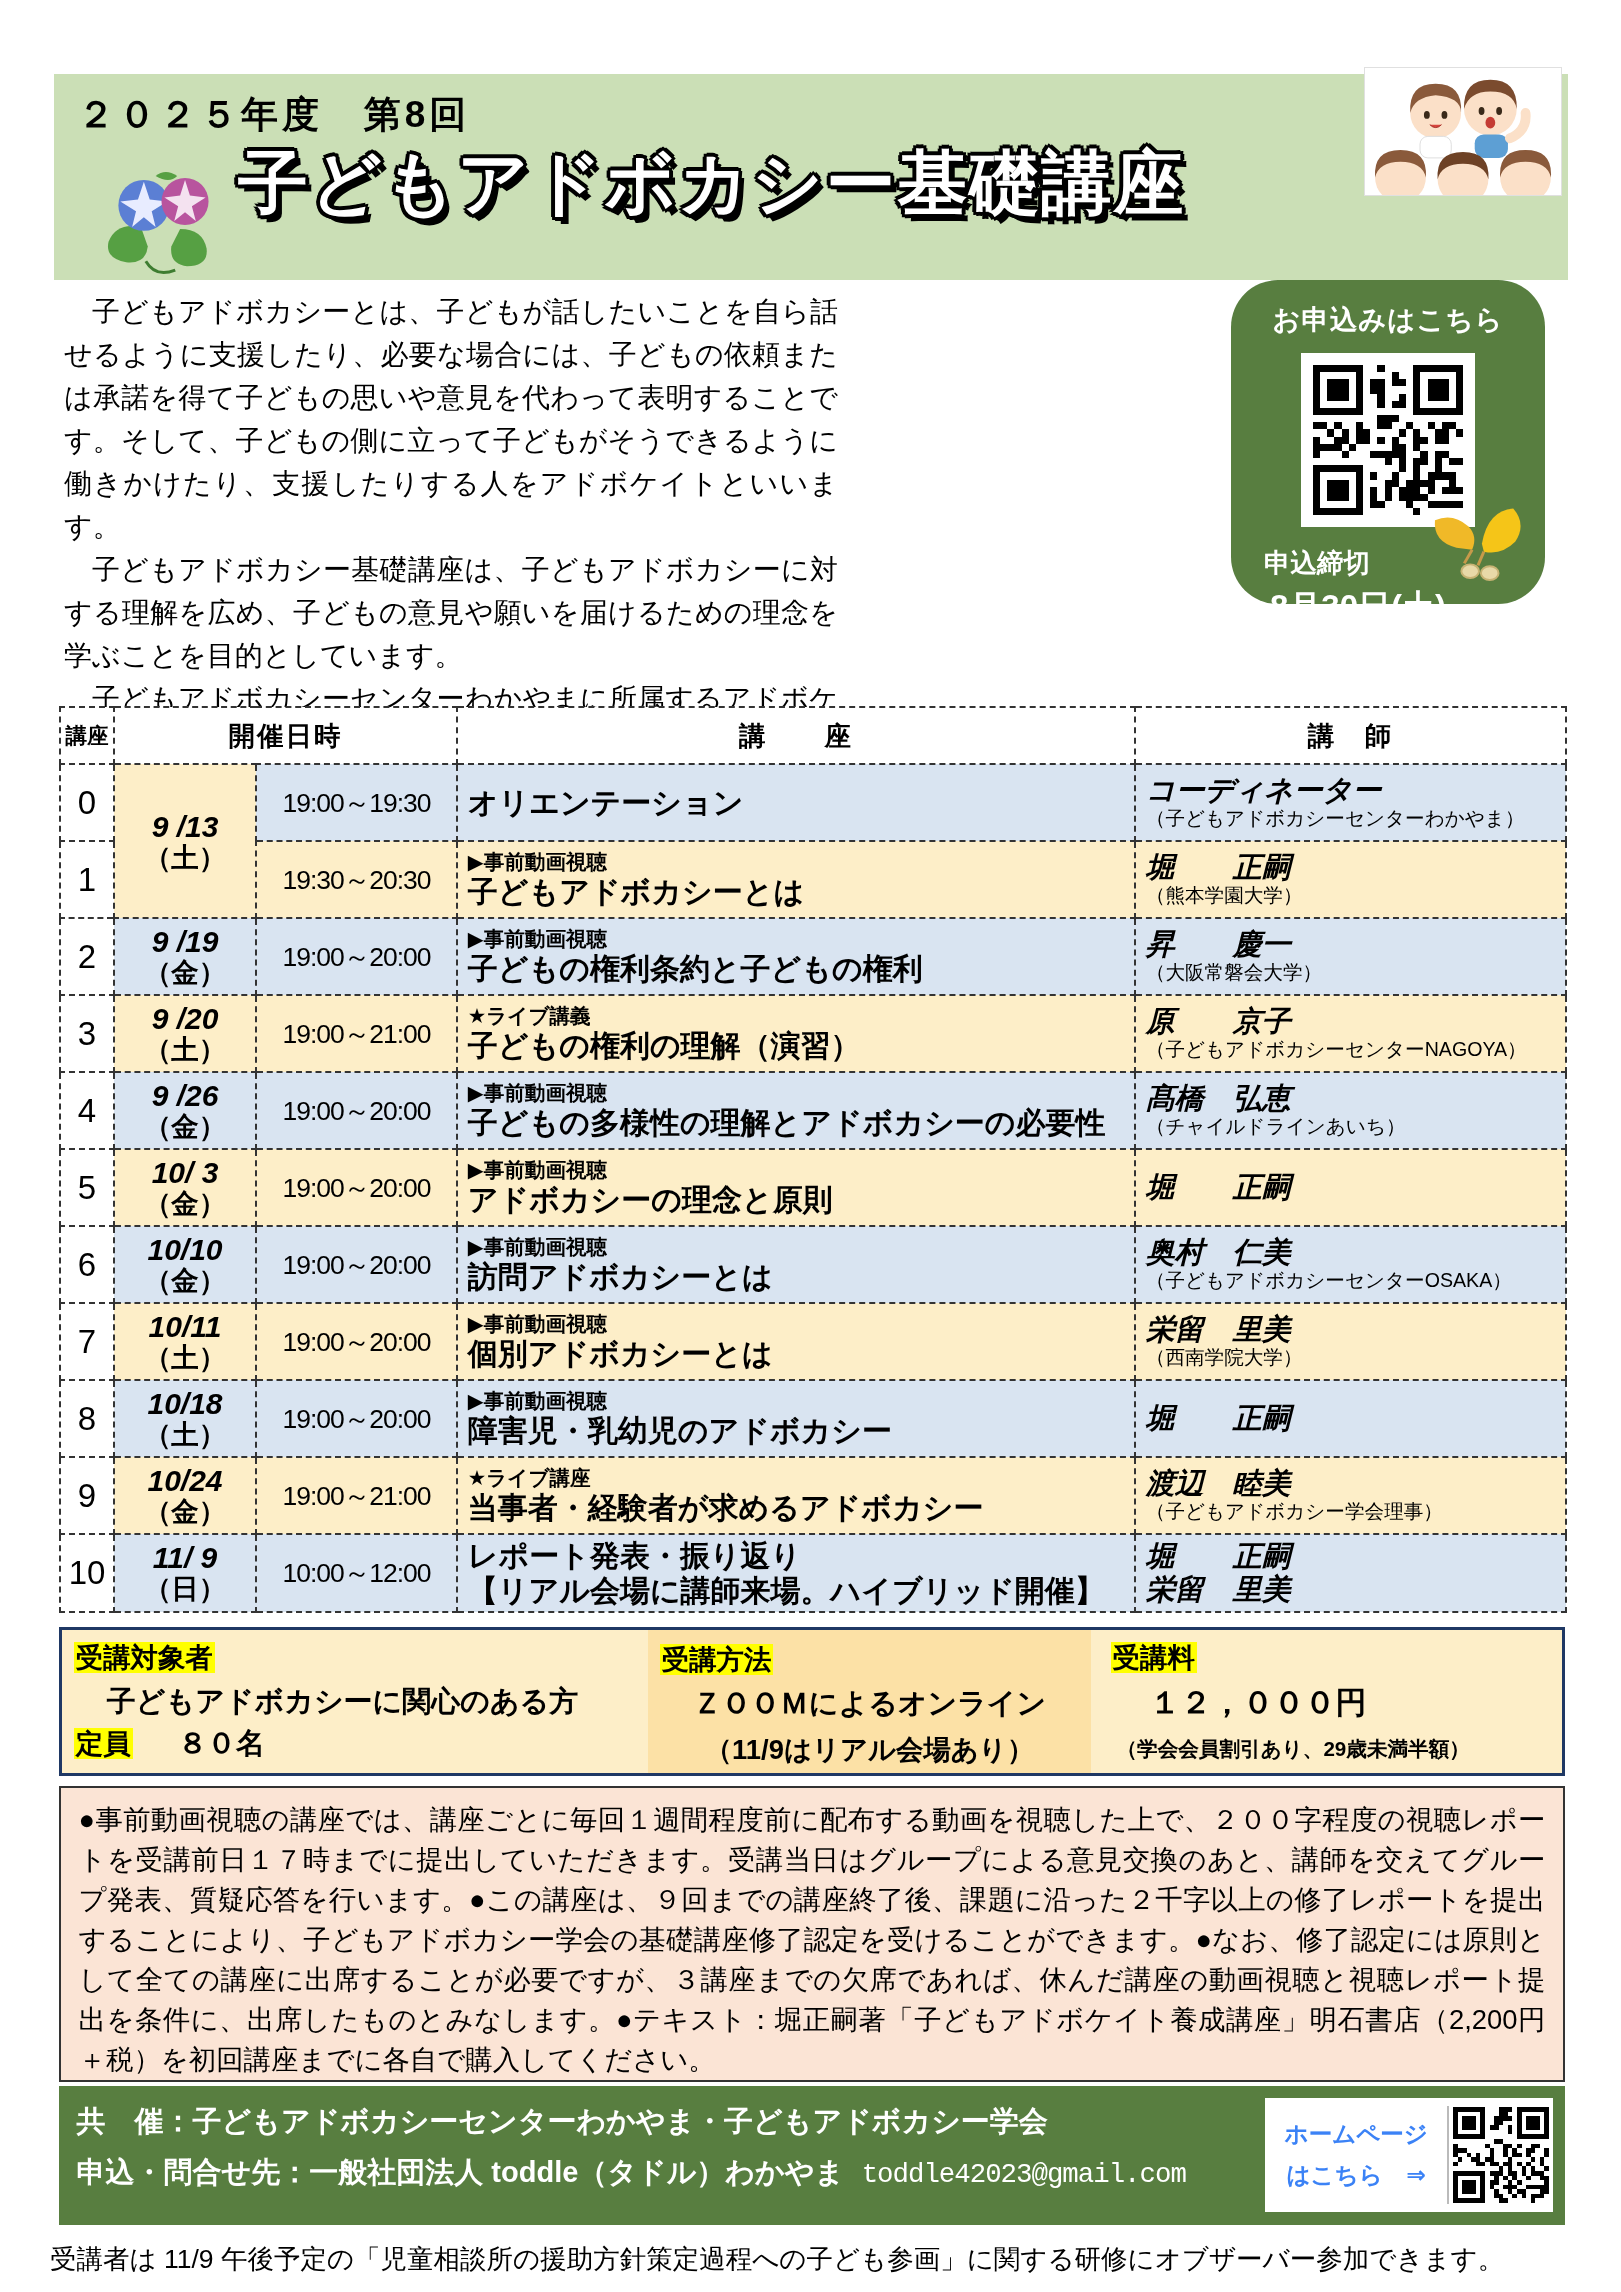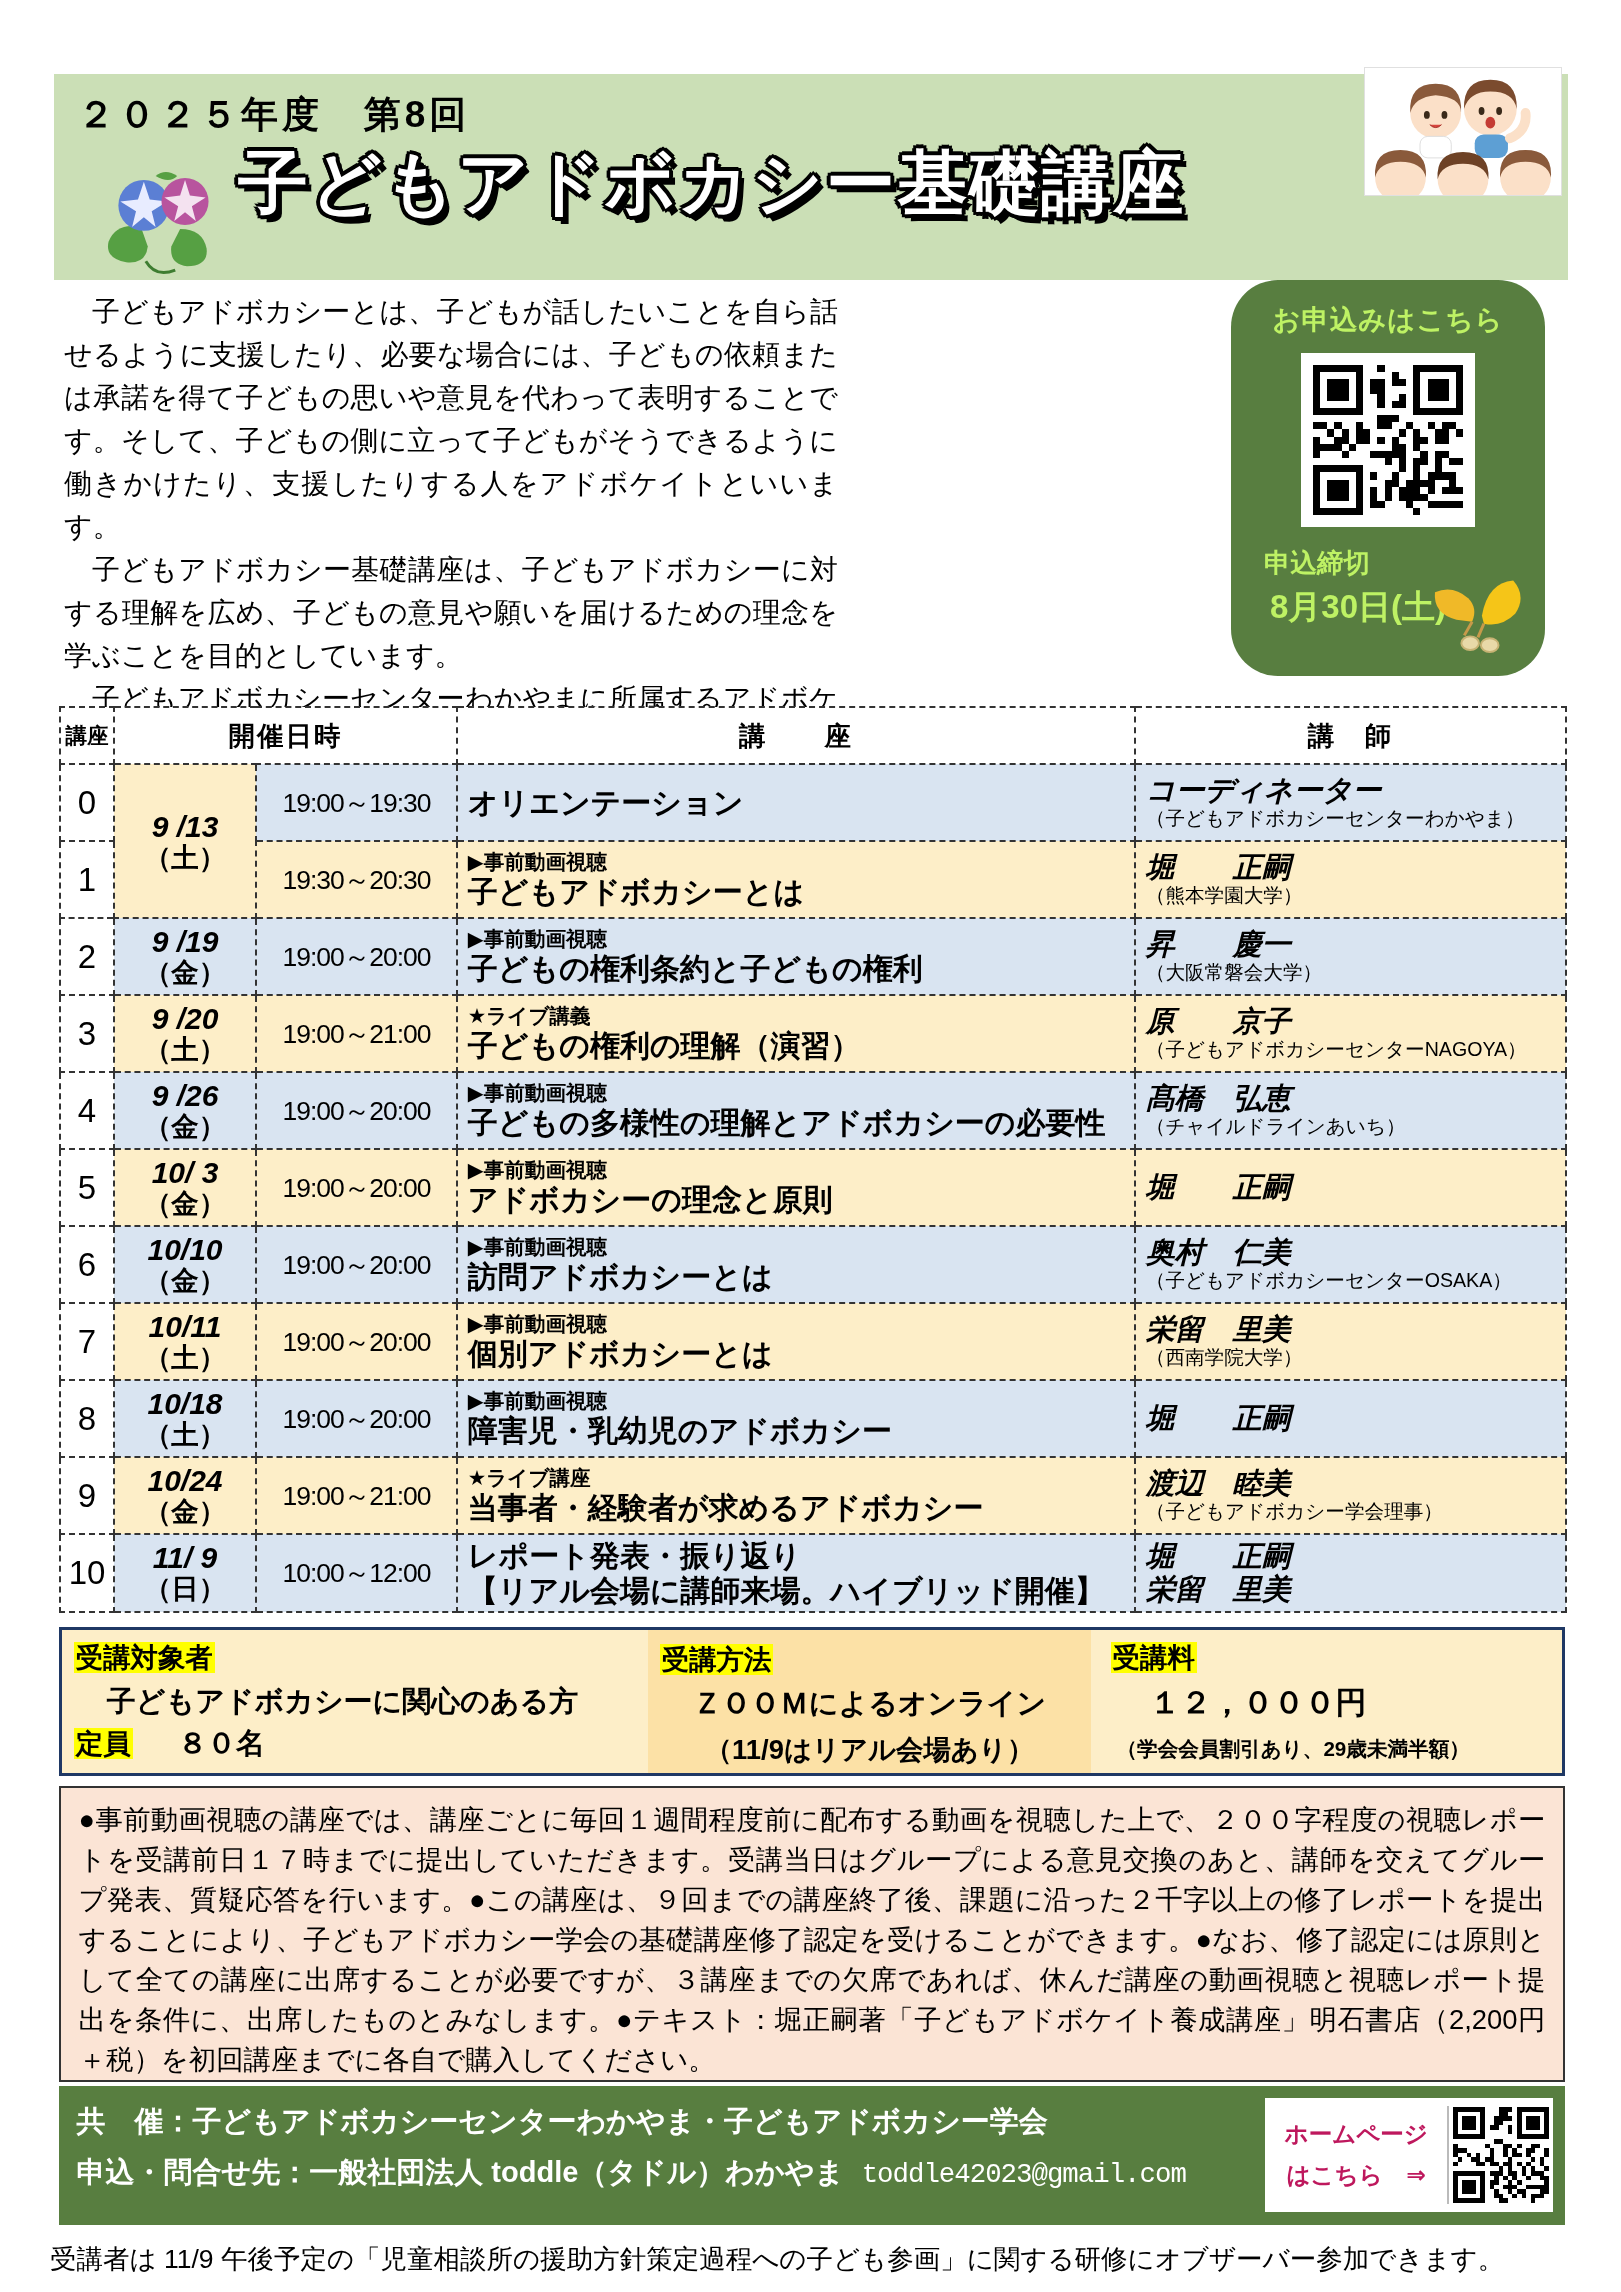--- a/index.html
+++ b/index.html
@@ -16,22 +16,22 @@
   .flower{position:absolute;left:33px;top:94px;width:149px;height:112px;}
   .kids{position:absolute;left:1311px;top:-5.9px;width:196px;height:127px;background:#fff;
         box-shadow:0 0 0 1px #e0e0e0;}
 
   
   .intro{position:absolute;left:64px;top:290px;width:774px;font-size:28px;line-height:43px;
          font-weight:500;text-align:justify;}
   .intro p{margin:0;text-indent:1em;}
 
   
-  .apply{position:absolute;left:1231px;top:280px;width:314px;height:396px;background:#587e40;
-         border-radius:47px;color:#bef264;}
+  .apply{position:absolute;left:1231px;top:280px;width:314px;height:324px;background:#587e40;
+         border-radius:47px;color:#ffffff;}
   .apply-label{text-align:center;font-size:27.4px;font-weight:700;padding-top:21.6px;letter-spacing:1px;}
   .apply-qr{width:174px;height:174px;background:#fff;margin:15.7px auto 0;padding:11.8px;box-sizing:border-box;}
   .deadline{margin:17.6px 0 0 33px;font-size:26.5px;font-weight:700;}
   .deadline-date{margin:3.9px 0 0 39px;font-size:33px;font-weight:700;}
   .ginkgo{position:absolute;right:11.8px;bottom:23.5px;width:110px;height:90px;}
 
   
   table.schedule{position:absolute;left:59px;top:706px;width:1506px;border-collapse:collapse;
                  table-layout:fixed;}
   .schedule th,.schedule td{border:2px dashed #333;box-sizing:border-box;vertical-align:middle;}
@@ -73,21 +73,21 @@
   .notes{position:absolute;left:59px;top:1786px;width:1506px;height:296px;background:#fbe4d5;
          border:2.9px solid #333;box-sizing:border-box;padding:11.8px 17.6px;font-size:27.4px;
          line-height:40px;font-weight:500;text-align:justify;}
 
   
   .footer{position:absolute;left:59px;top:2086px;width:1506px;height:139px;background:#587e40;color:#fff;}
   .f1{margin:15.7px 0 0 17.6px;font-size:29px;font-weight:700;}
   .f2{margin:11.8px 0 0 17.6px;font-size:29px;font-weight:700;}
   .email{font-family:"Liberation Mono","DejaVu Sans Mono",monospace;font-weight:400;
          font-size:27.4px;margin-left:17.6px;letter-spacing:-1px;}
-  .homepage{position:absolute;right:11.8px;top:11.8px;width:288px;height:114px;background:#fff;color:#be185d;
+  .homepage{position:absolute;right:11.8px;top:11.8px;width:288px;height:114px;background:#fff;color:#3b82f6;
             display:flex;align-items:center;}
   .hp-text{width:182px;text-align:center;font-size:23.5px;font-weight:700;line-height:41px;}
   .hp-divider{width:2px;height:98px;background:#bbb;}
   .hp-qr{width:96px;height:96px;margin:0 auto;padding:3.9px;}
 
   .bottom-note{position:absolute;left:50px;top:2241px;width:1549px;font-size:26.5px;
                font-weight:500;white-space:nowrap;}
 </style>
 </head>
 <body>

